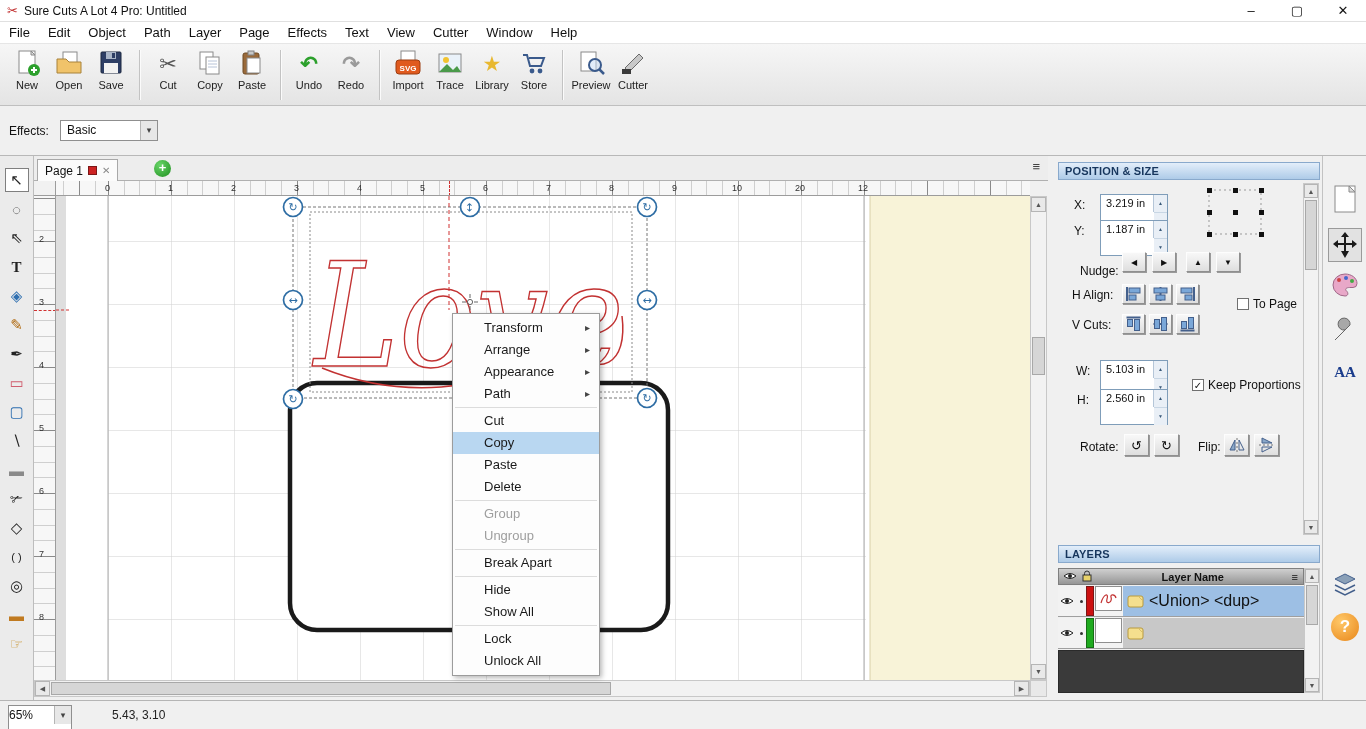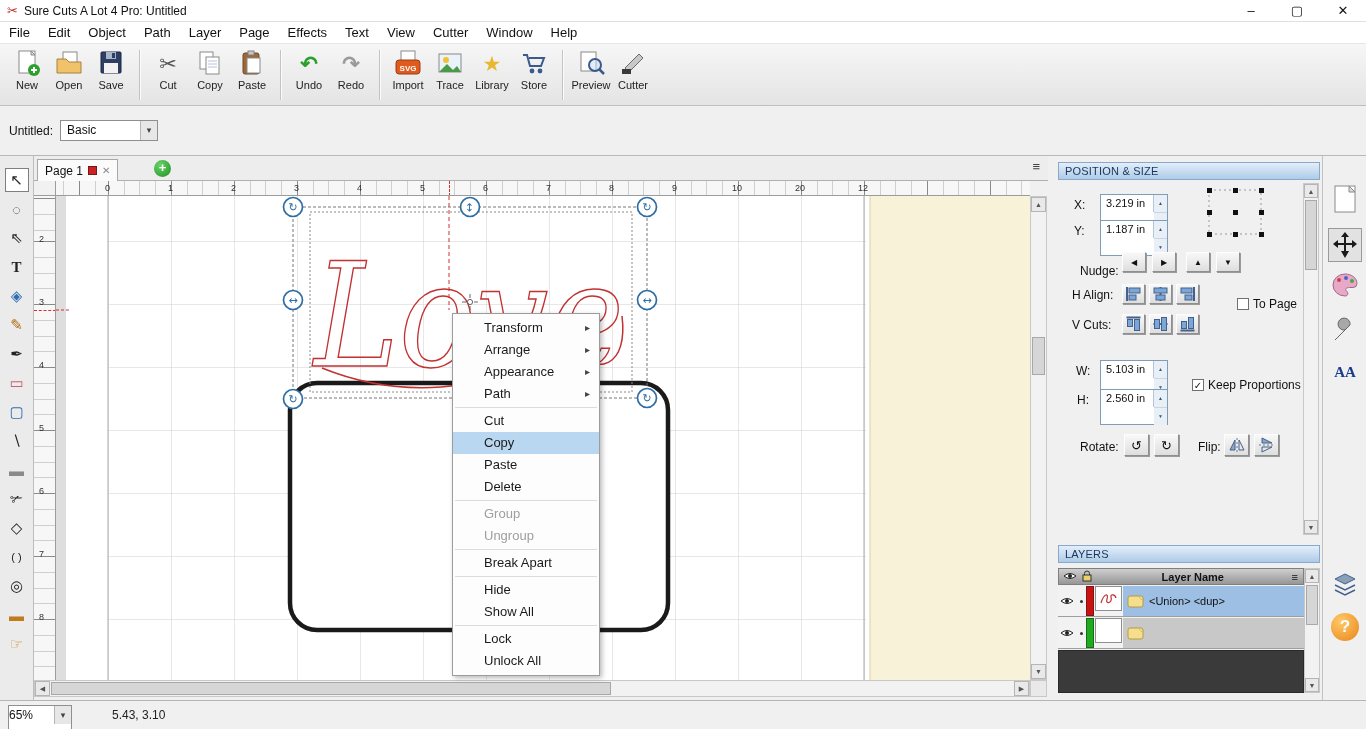--- a/index.html
+++ b/index.html
@@ -67,21 +67,21 @@
 
   
   .ctx-menu{position:absolute;left:452px;top:313px;width:148px;background:#fdfdfd;border:1px solid #9c9c9c;box-shadow:2px 2px 5px rgba(0,0,0,.28);padding:3px 0;font-size:13px;z-index:50}
   .cm-item{height:22px;line-height:22px;padding-left:31px;position:relative;color:#1a1a1a}
   .cm-item.hl{background:#b9d7f1}
   .cm-item.dis{color:#9e9e9e}
   .cm-arrow{position:absolute;right:9px;top:0;font-size:10px;color:#444}
   .cm-sep{height:1px;background:#dcdcdc;margin:2px 2px}
 
   
-  .panel-header{position:absolute;left:1058px;width:262px;height:18px;background:linear-gradient(#e3eefa,#aecbe8);border:1px solid #89a9cc;font-size:11px;font-weight:normal;color:#17365d;line-height:16px;padding-left:6px;letter-spacing:.2px}
+  .panel-header{position:absolute;left:1058px;width:262px;height:18px;background:linear-gradient(#e3eefa,#aecbe8);border:1px solid #89a9cc;font-size:11px;font-weight:bold;color:#17365d;line-height:16px;padding-left:6px;letter-spacing:.2px}
   .ps-label{position:absolute;font-size:12px;color:#111}
   .spin{position:absolute;width:68px;height:36px;background:#fff;border:1px solid #7f9db9;font-size:11px;line-height:17px;padding-left:5px;color:#111}
   .spin-ud{position:absolute;right:0;top:0;width:14px;height:17px;border-left:1px solid #b5c6d8;display:flex;flex-direction:column}
   .spin-ud span{flex:1;background:#e9eff6;font-size:5px;display:flex;align-items:center;justify-content:center;color:#3a5a7a;border-bottom:1px solid #c8d6e4}
   .spin-ud span:last-child{border-bottom:none}
   .b3{position:absolute;background:linear-gradient(#f8f8f8,#dedede);border:1px solid #8f8f8f;border-top-color:#fdfdfd;border-left-color:#fdfdfd;box-shadow:1px 1px 0 #9a9a9a;display:flex;align-items:center;justify-content:center}
   .checkbox{position:absolute;width:12px;height:12px;background:#fff;border:1px solid #707070;font-size:10px;line-height:11px;text-align:center;color:#111}
 
   
   .col-header{position:absolute;left:1058px;top:568px;width:246px;height:17px;background:linear-gradient(#cfcfcf,#969696);border:1px solid #7f7f7f;display:flex;align-items:center;font-size:11px;font-weight:bold;color:#111}
@@ -258,21 +258,21 @@
       <svg width="30" height="30">
           <path d="M7 20 L21 6 l4 4 L11 24 z" fill="#c8c8c8" stroke="#6a6a6a"></path>
           <rect x="4" y="21" width="9" height="5" fill="#3a3a3a"></rect>
         </svg>
     </span>
     <span class="tb-label">Cutter</span>
   </div>
 </div>
 
 <div class="handlesbar">
-  <span class="handles-label">Untitled:</span>
+  <span class="handles-label">Effects:</span>
   <div class="dropdown">
     <span>Basic</span>
     <span class="dd-arrow">▾</span>
   </div>
 </div>
 
 <div class="left-tools">
   <div class="tool active">
       <span>↖</span>
     </div>
@@ -603,21 +603,21 @@
   <div class="thumb">
     <svg width="22" height="18">
         <path d="M3 13 C6 3 11 3 9 9 C7 15 15 13 13 7 C12 4 17 4 18 8" fill="none" stroke="#c23232" stroke-width="1.2"></path>
       </svg>
   </div>
   <div class="lr-body sel">
     <svg width="17" height="14">
         <rect x="1" y="2" width="15" height="11" rx="2" fill="#f5df8e" stroke="#b89a3e"></rect>
         <path d="M11 2 l5 5" stroke="#d8bd66"></path>
       </svg>
-    <span style="font-size:11px">&lt;Union&gt; &lt;dup&gt;</span>
+    <span style="font-size:16px">&lt;Union&gt; &lt;dup&gt;</span>
   </div>
 </div>
 
 <div class="layer-row" style="top:618px">
   <div class="lr-cell" style="width:18px">
     <svg width="14" height="10">
         <path d="M1 5 Q7 0 13 5 Q7 10 1 5 z" fill="#fff" stroke="#222"></path>
         <circle cx="7" cy="5" r="2" fill="#222"></circle>
       </svg>
   </div>

